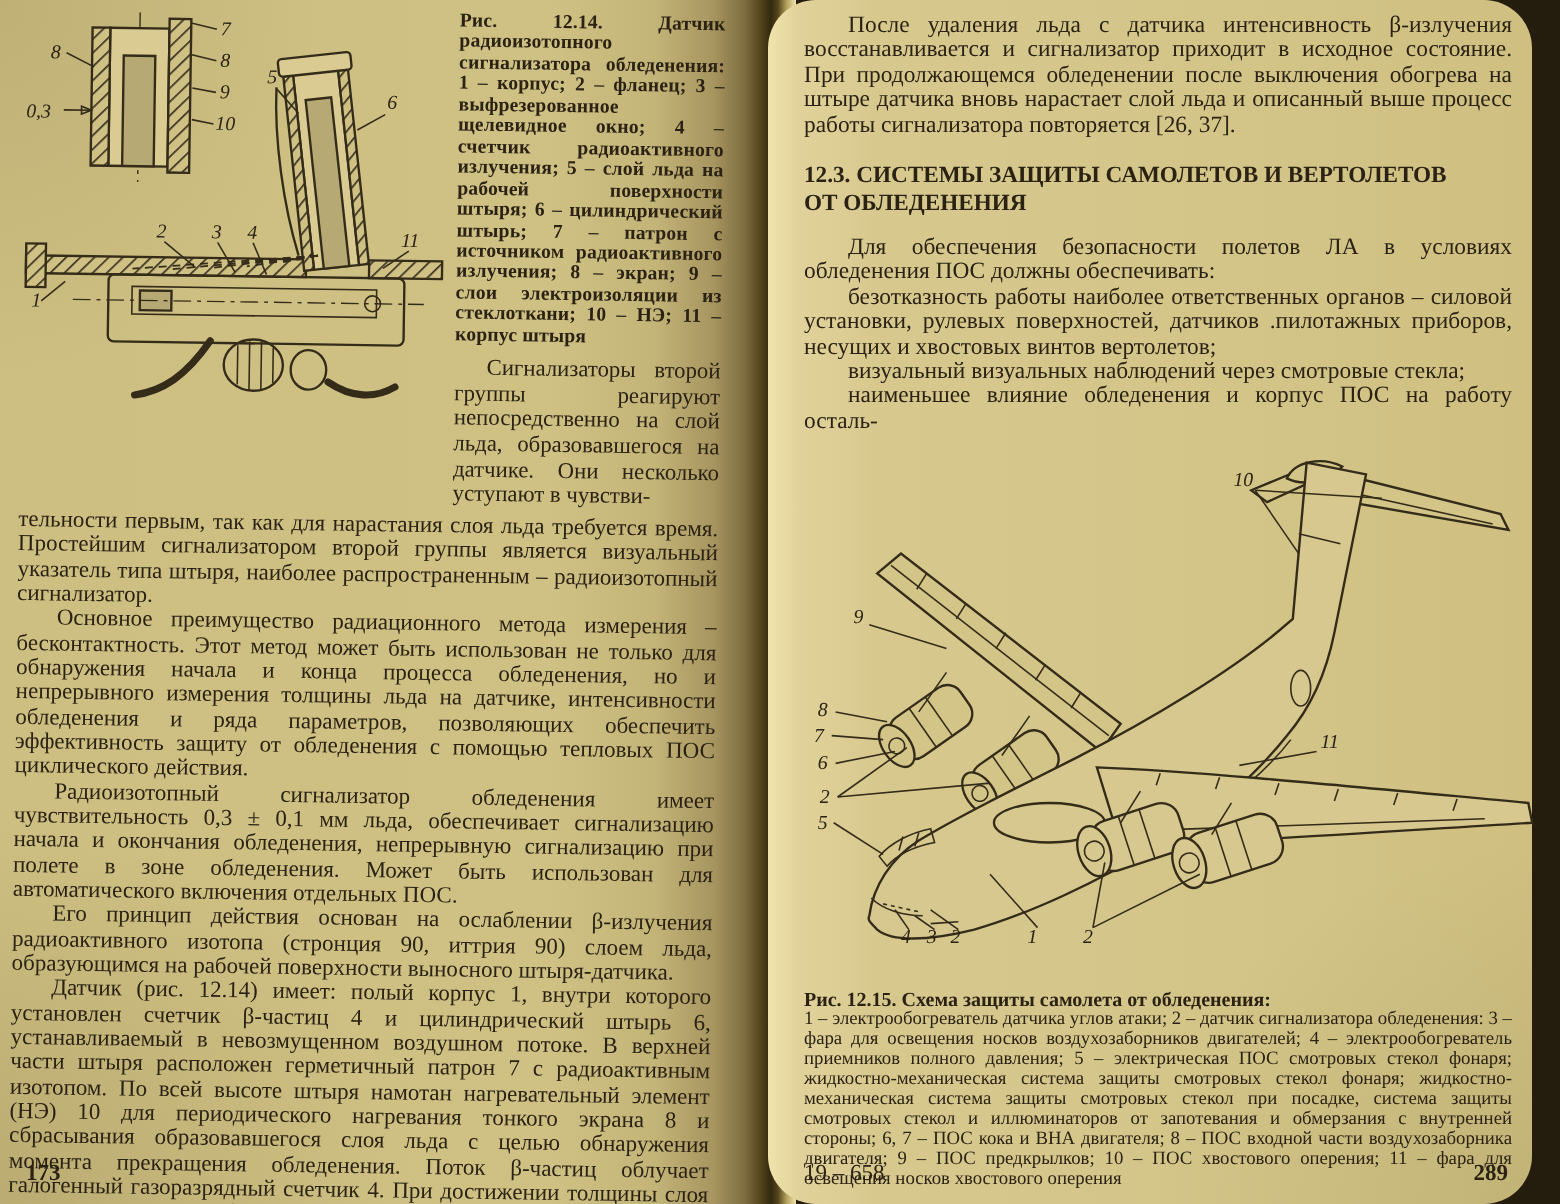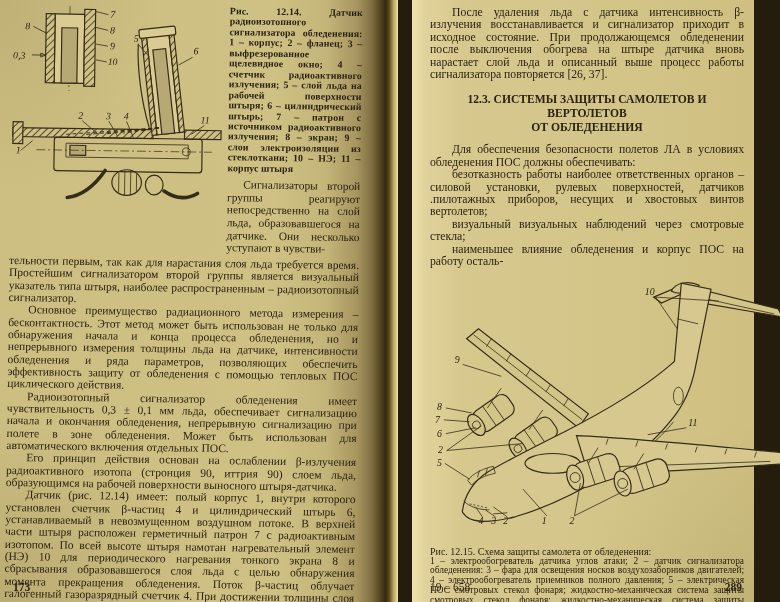--- a/index.html
+++ b/index.html
@@ -15,24 +15,25 @@
     background:
       radial-gradient(120% 70% at 0% 100%, rgba(70,55,20,0.14), transparent 45%),
       radial-gradient(110% 80% at 0% 0%, rgba(70,55,20,0.10), transparent 40%),
       linear-gradient(90deg,#cdbf81 0%,#cfc184 74%,#c3b478 88%,#a6955f 96%,#7f6e41 100%);
   }
   .gutter{
     position:absolute;top:0;left:372px;width:26px;height:602px;
     background:linear-gradient(90deg,#7f6e41 0%,#57471f 30%,#33290e 52%,#57471f 66%,#b3a15c 82%,#f0e3ab 100%);
   }
   .page-right{
-    left:412px;width:342px;
+    left:384px;width:382px;
     background:
       radial-gradient(100% 60% at 100% 100%, rgba(70,55,20,0.10), transparent 50%),
       linear-gradient(90deg,#f0e3ab 0%,#e0d29a 4%,#d7c98e 14%,#d3c588 60%,#cfc081 100%);
+    border-radius: 24px;
   }
   .lp-content{
     position:relative;padding:5px 9px 0 13px;
     transform:rotate(0.85deg);transform-origin:40% 0;
   }
   .rp-content{position:relative;padding:7px 10px 0 18px;}
 
   .fig-row{display:flex;margin-bottom:3px;}
   .fig-sensor{flex:0 0 212px;}
   .fig-sidecol{flex:1;padding-left:5px;}
@@ -51,24 +52,24 @@
   }
   .body-para.no-indent{text-indent:0;}
   .pageno{position:absolute;bottom:9px;font-size:11.5px;font-weight:700;}
   .pageno-left{left:13px;}
   .rp-footer{
     position:absolute;bottom:9px;left:18px;right:12px;
     display:flex;justify-content:space-between;font-size:11.5px;gap:44px;
   }
   .rp-para{font-size:11.7px;line-height:12.4px;text-align:justify;margin:0;text-indent:22px;}
   .rp-heading{
-    margin:12px 0 9px 0;text-align:center;font-weight:700;font-size:11.6px;line-height:14px;
+    margin:12px 0 9px 0;text-align:left;font-weight:700;font-size:11.6px;line-height:14px;
   }
   .caption-1215{margin-top:3px;}
-  .caption-1215 .cap-title{font-weight:400;font-size:10px;line-height:11px;margin:0;}
+  .caption-1215 .cap-title{font-weight:700;font-size:10px;line-height:11px;margin:0;}
   .caption-1215 .cap-body{font-size:9.4px;line-height:9.9px;text-align:justify;margin:0;}
 
   
   .fl{stroke:#342b19;stroke-width:1.2;fill:none;}
   .fl-thin{stroke:#342b19;stroke-width:0.8;fill:none;}
   .fl-fill{stroke:#342b19;stroke-width:1.2;}
   .fl-dash{stroke:#342b19;stroke-width:0.9;fill:none;stroke-dasharray:4 3;}
   .fl-cl{stroke:#342b19;stroke-width:0.7;fill:none;stroke-dasharray:9 3 2 3;}
   .fl-cable{stroke:#342b19;stroke-width:3.6;fill:none;stroke-linecap:round;}
   .fl-leader{stroke:#342b19;stroke-width:0.8;fill:none;}

